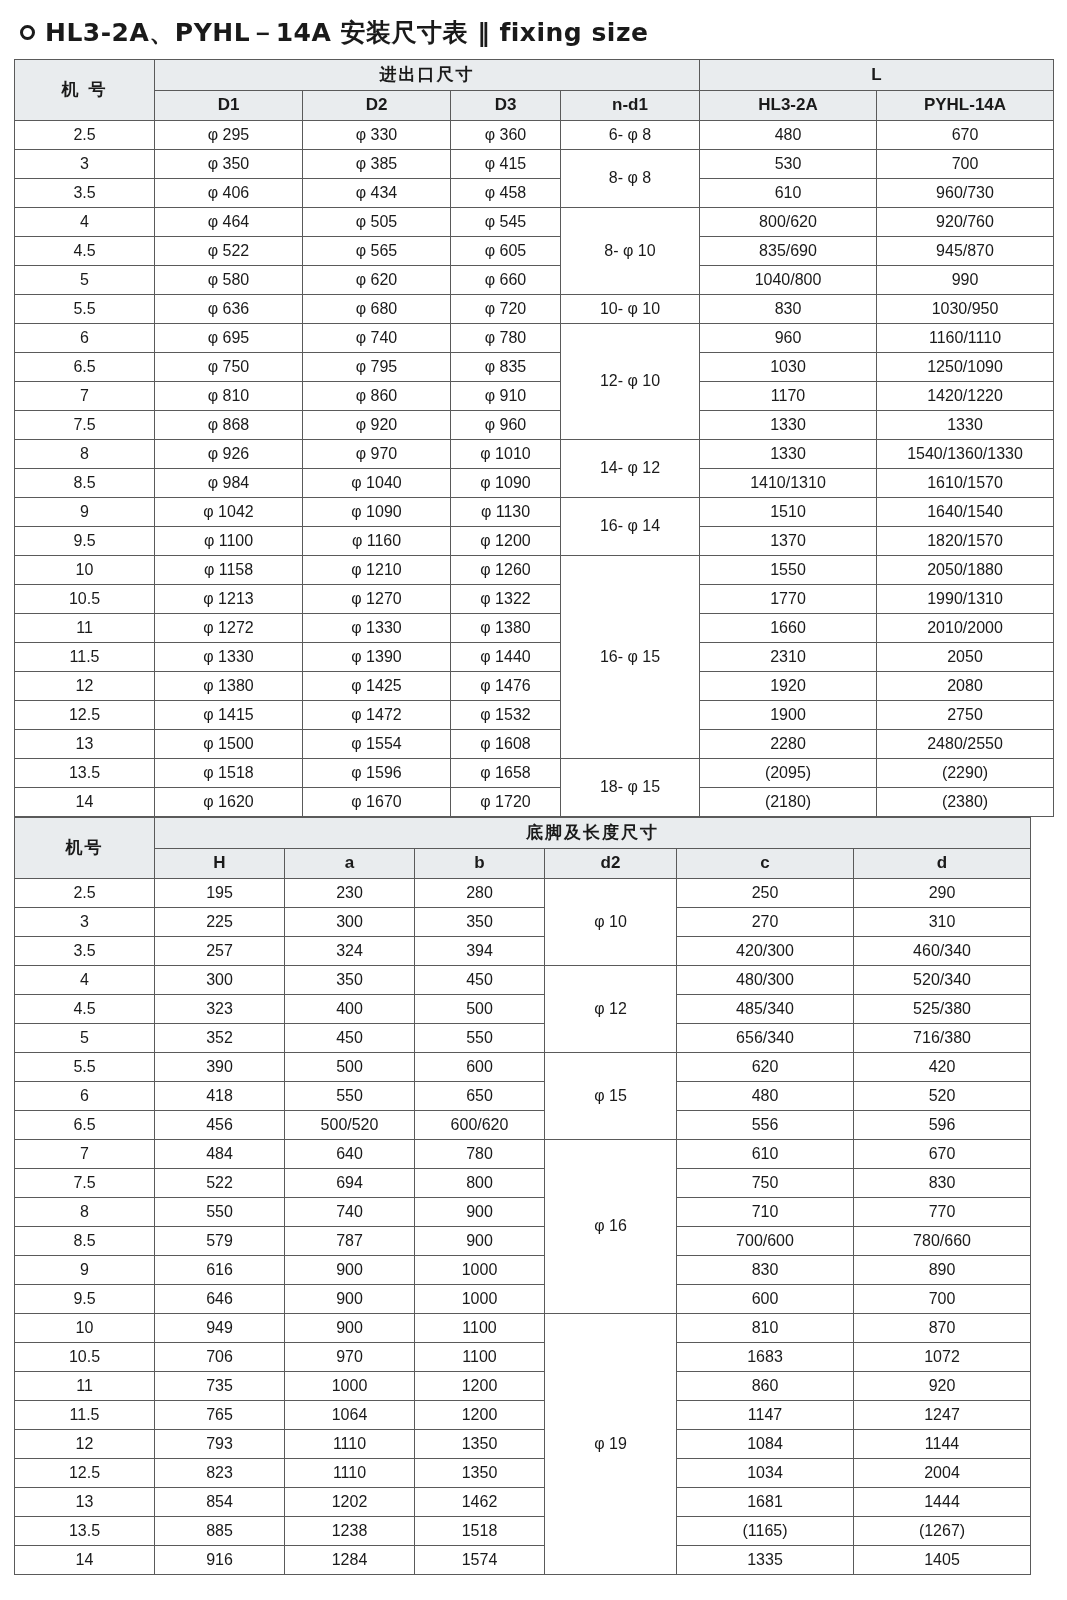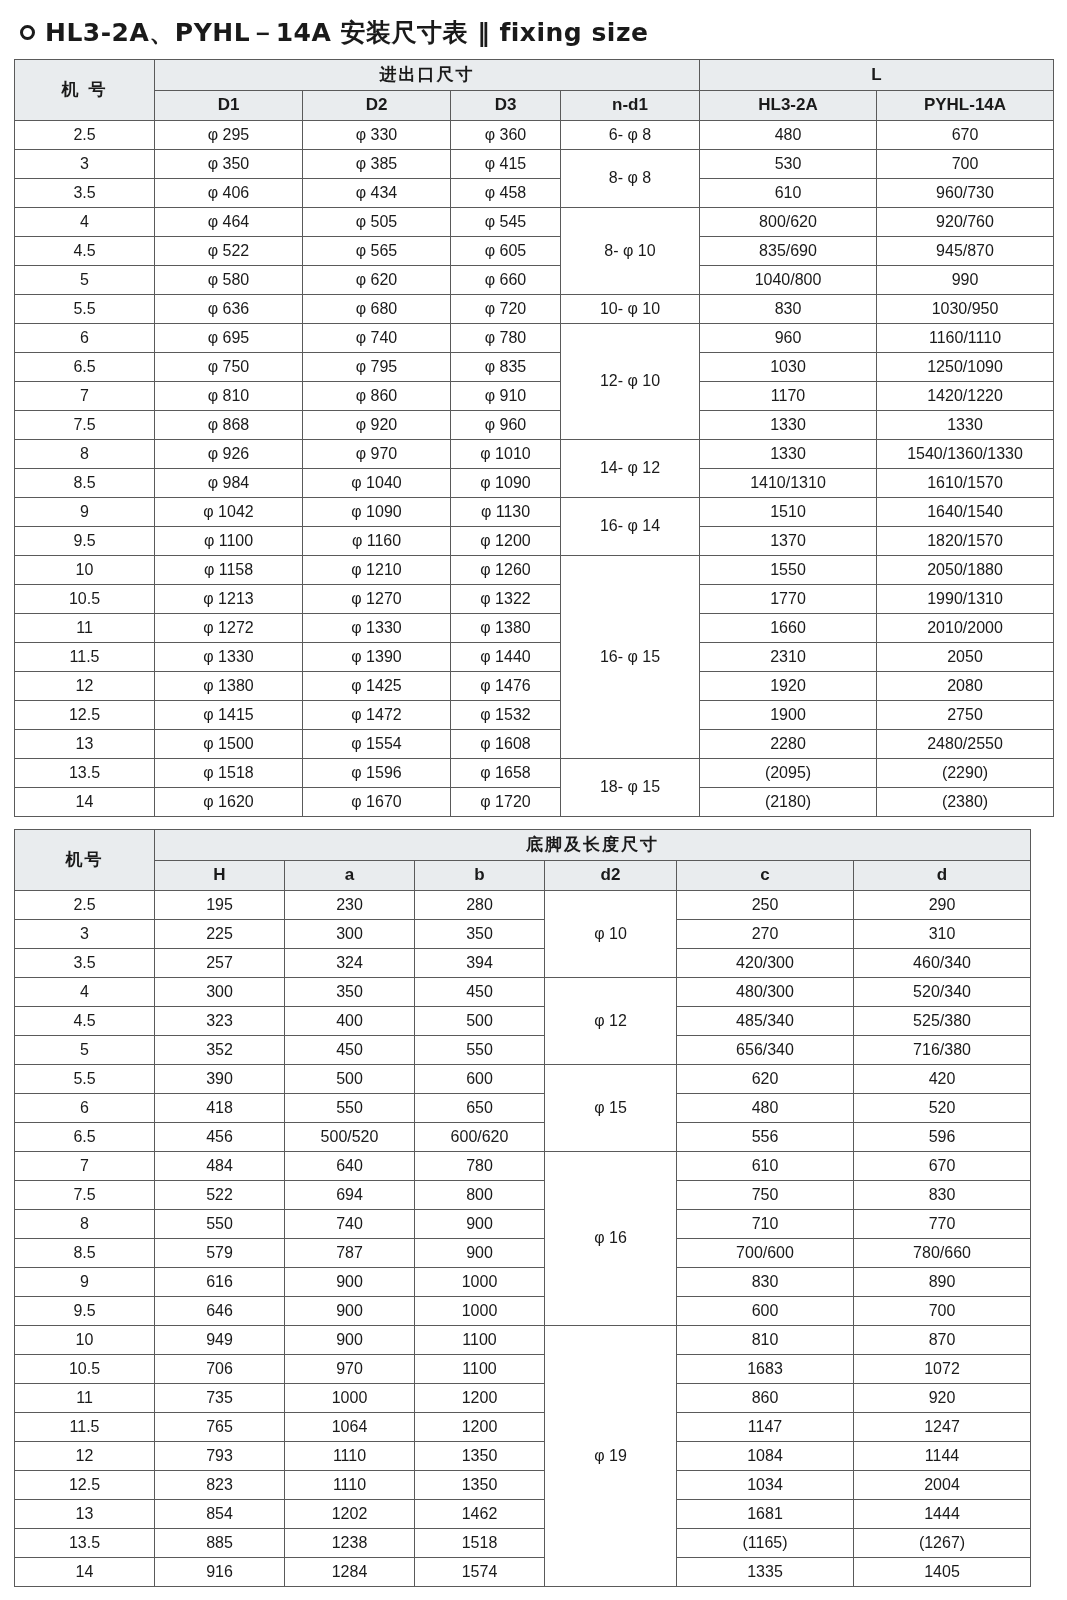--- a/index.html
+++ b/index.html
@@ -42,21 +42,21 @@
     letter-spacing: 0.5px;
     white-space: nowrap;
     font-family: "DejaVu Sans", "Liberation Sans", sans-serif;
   }
   
   table {
     border-collapse: collapse;
     width: 973px;
     table-layout: fixed;
   }
-  table.t1 { margin-bottom: 12px; }
+  table.t1 { }
   td, th {
     border: 1px solid #5a5a5a;
     text-align: center;
     vertical-align: middle;
     font-size: 16px;
     font-weight: normal;
     padding: 0;
     height: 28px;
     line-height: 1.05;
     font-family: "Liberation Sans", sans-serif;

